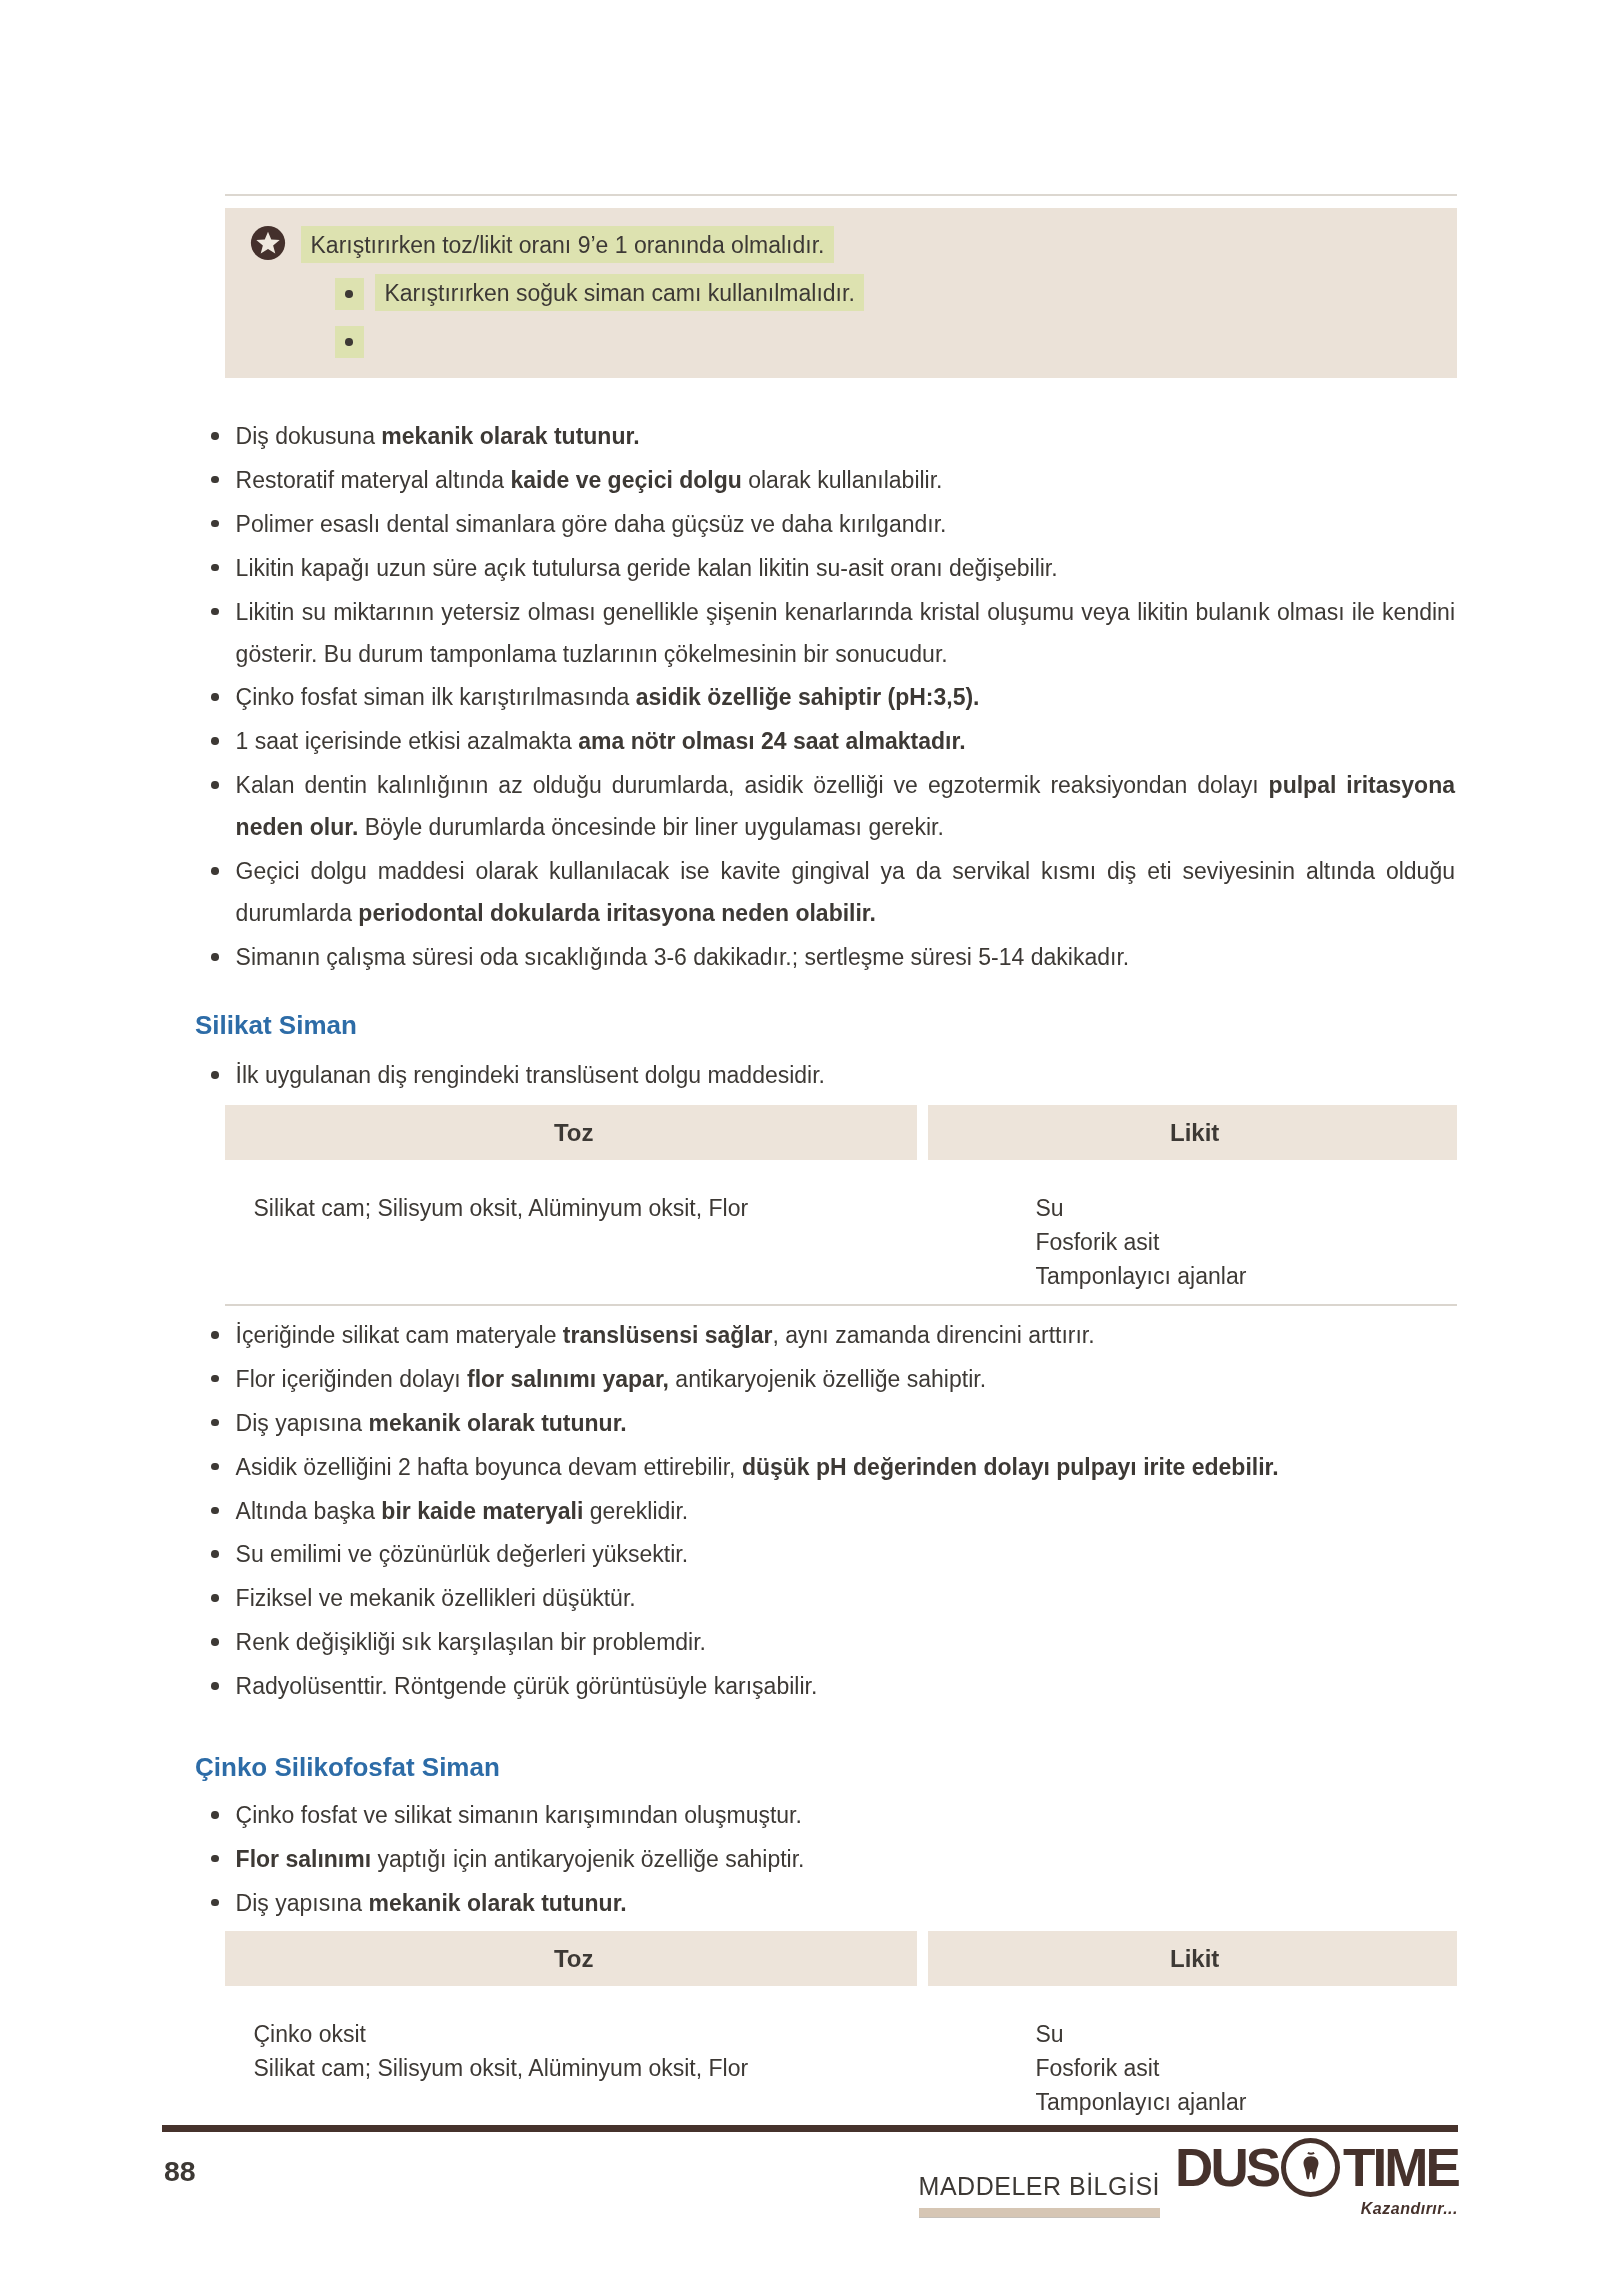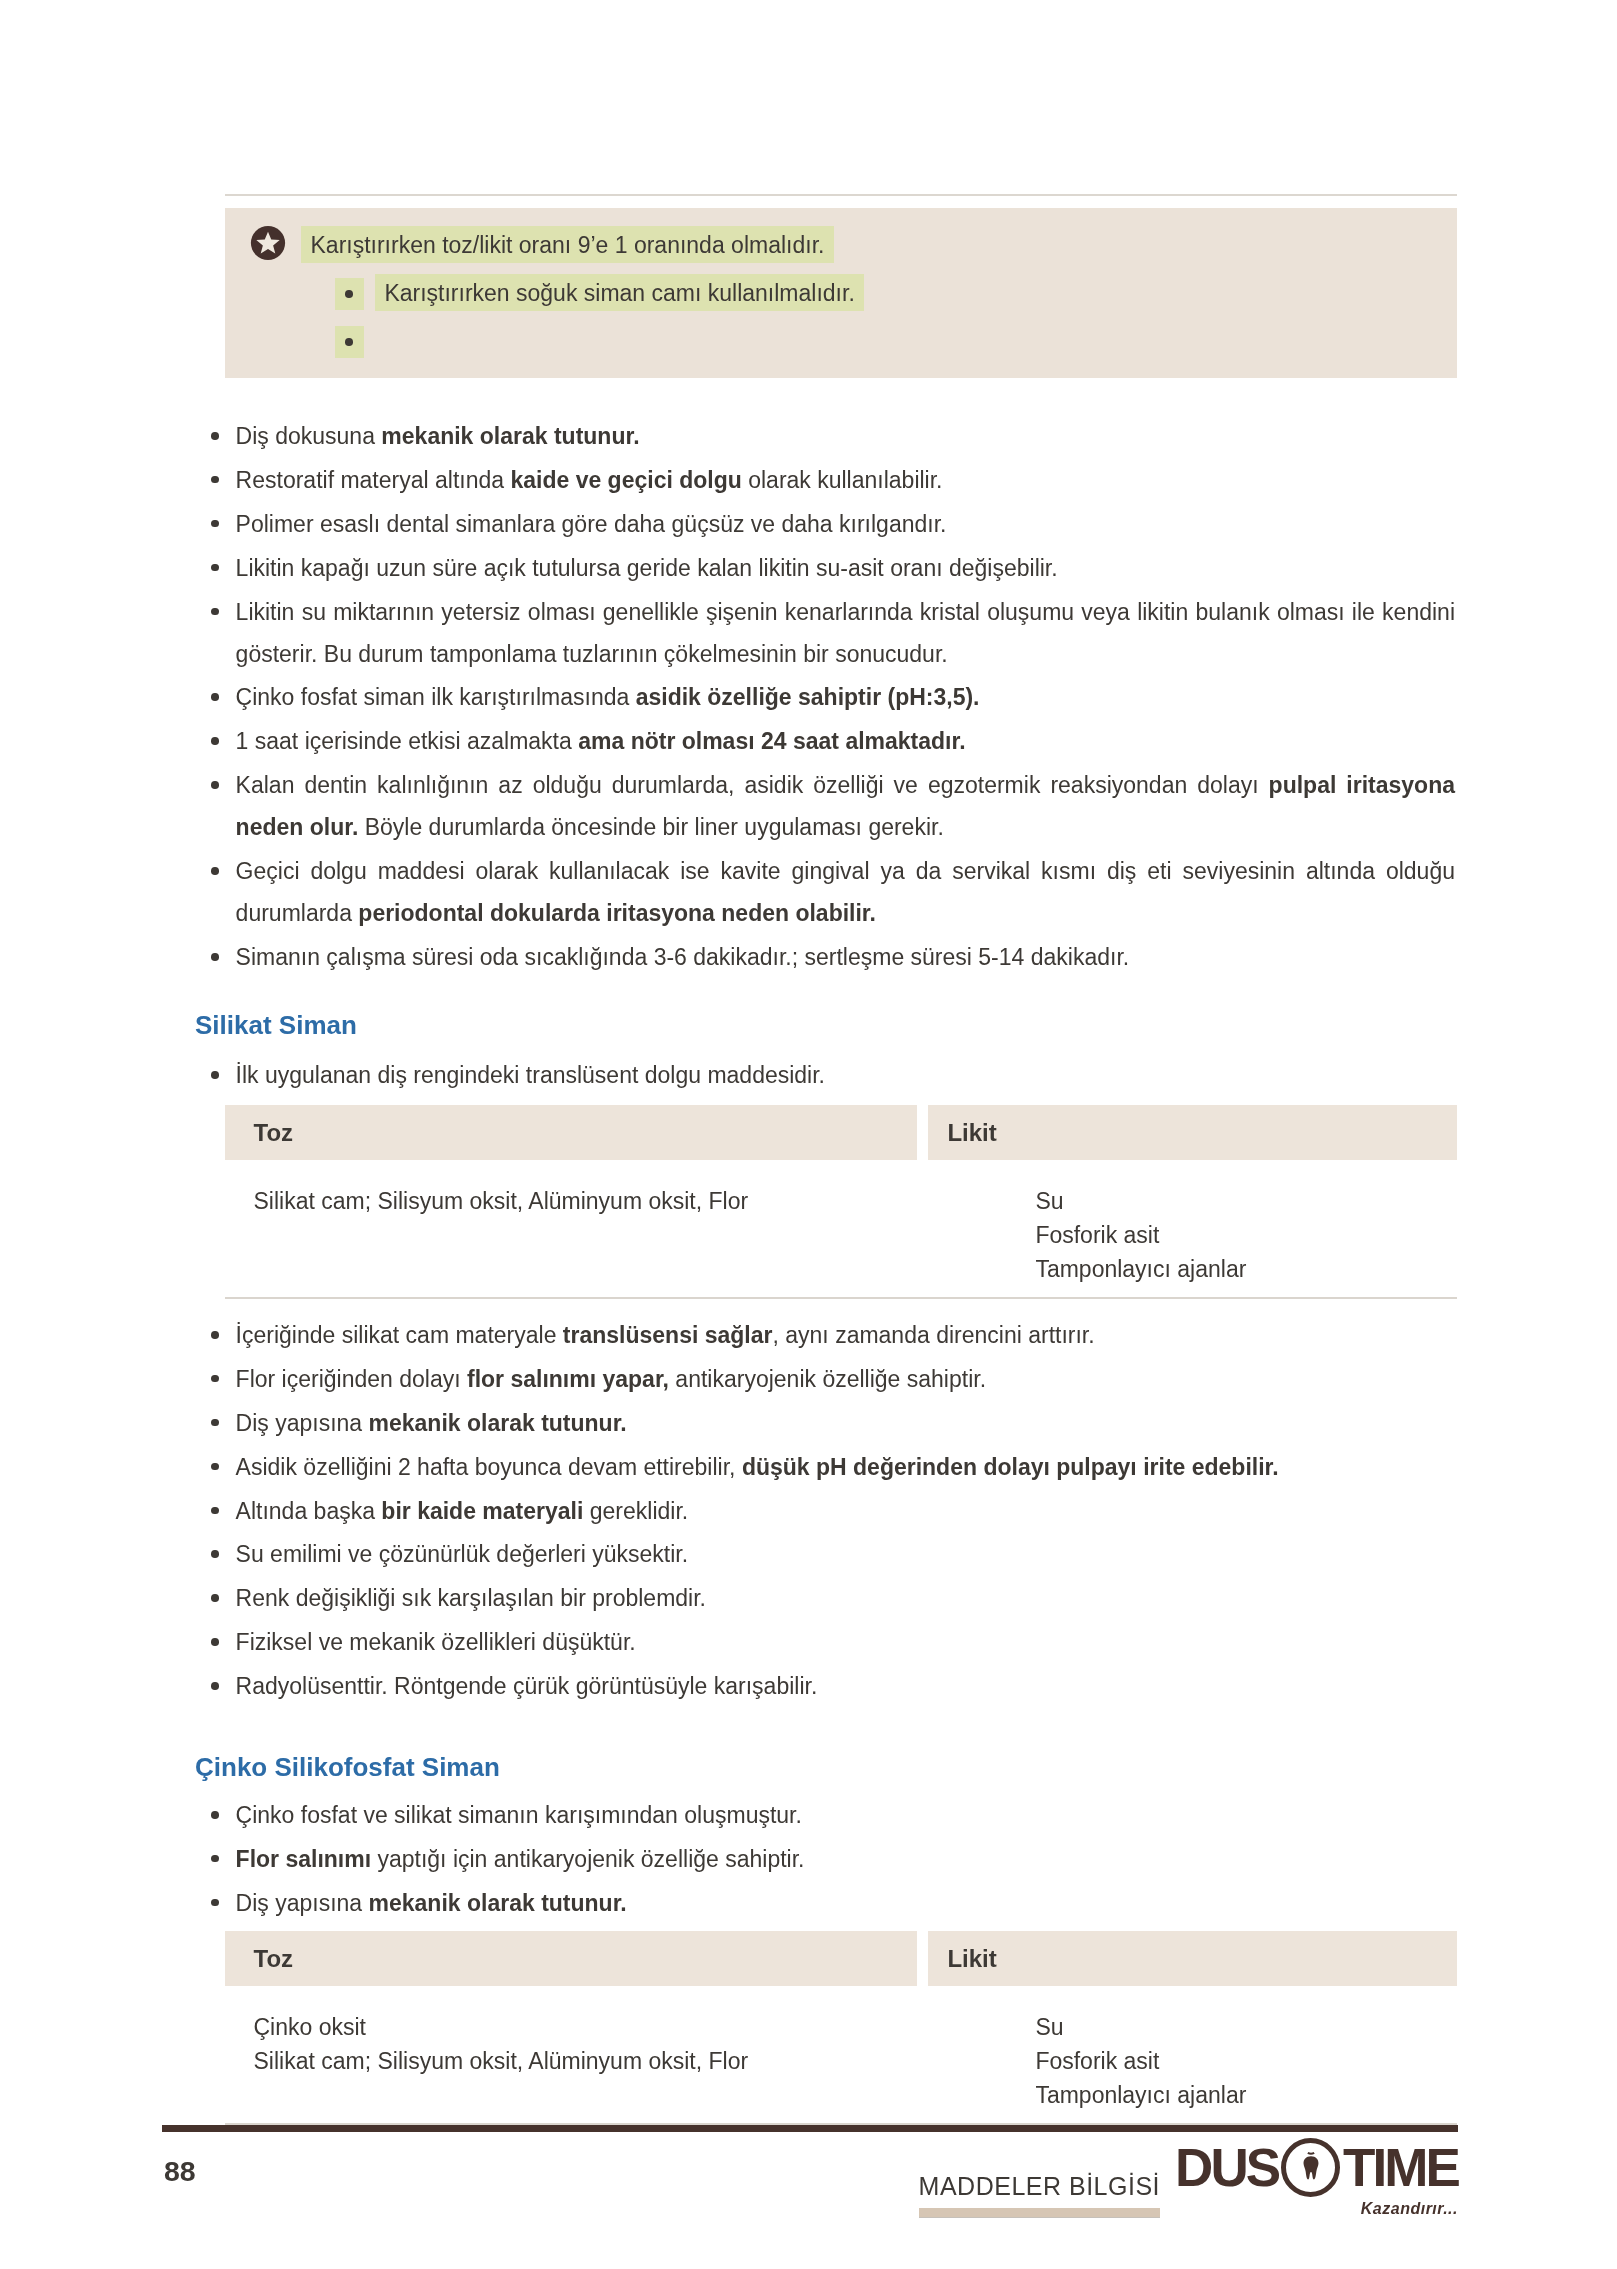--- a/index.html
+++ b/index.html
@@ -53,21 +53,21 @@
   
   .section-heading{
     position:absolute;left:195px;margin:0;
     font-size:26px;font-weight:bold;color:#2d6ca7;line-height:34px;
   }
 
   
   .tbl{position:absolute;left:225px;width:1232px;}
   .tbl-row{display:flex;}
   .tbl-gap{width:11.4px;background:#ffffff;}
-  .tbl-head{margin-bottom:16px;}
+  .tbl-head{margin-bottom:23px;text-align:center;}
   .tbl-head .cell{
     background:#ede4da;font-weight:bold;font-size:24px;line-height:55px;
     box-sizing:border-box;
   }
   .tbl-body{border-bottom:2.9px solid #dad5ce;gap:44px;}
   .tbl-body .cell{
     background:#ffffff;font-size:23px;line-height:34px;
     padding-top:7.6px;padding-bottom:11.4px;white-space:pre-line;box-sizing:border-box;
   }
   .cell.c1{width:692px;padding-left:28.5px;padding-right:23px;}
@@ -199,25 +199,25 @@
       <li>
         <span class="dot"></span>
         <span class="txt"><span>Altında başka </span><span class="b">bir kaide materyali</span><span> gereklidir.</span></span>
       </li>
       <li>
         <span class="dot"></span>
         <span class="txt"><span>Su emilimi ve çözünürlük değerleri yüksektir.</span></span>
       </li>
       <li>
         <span class="dot"></span>
+        <span class="txt"><span>Fiziksel ve mekanik özellikleri düşüktür.</span></span>
+      </li>
+      <li>
+        <span class="dot"></span>
         <span class="txt"><span>Renk değişikliği sık karşılaşılan bir problemdir.</span></span>
-      </li>
-      <li>
-        <span class="dot"></span>
-        <span class="txt"><span>Fiziksel ve mekanik özellikleri düşüktür.</span></span>
       </li>
       <li>
         <span class="dot"></span>
         <span class="txt"><span>Radyolüsenttir. Röntgende çürük görüntüsüyle karışabilir.</span></span>
       </li>
     </ul>
 
   <h2 class="section-heading" style="top:1750px;">Çinko Silikofosfat Siman</h2>
   <ul class="blist" style="top:1794px;">
       <li>

